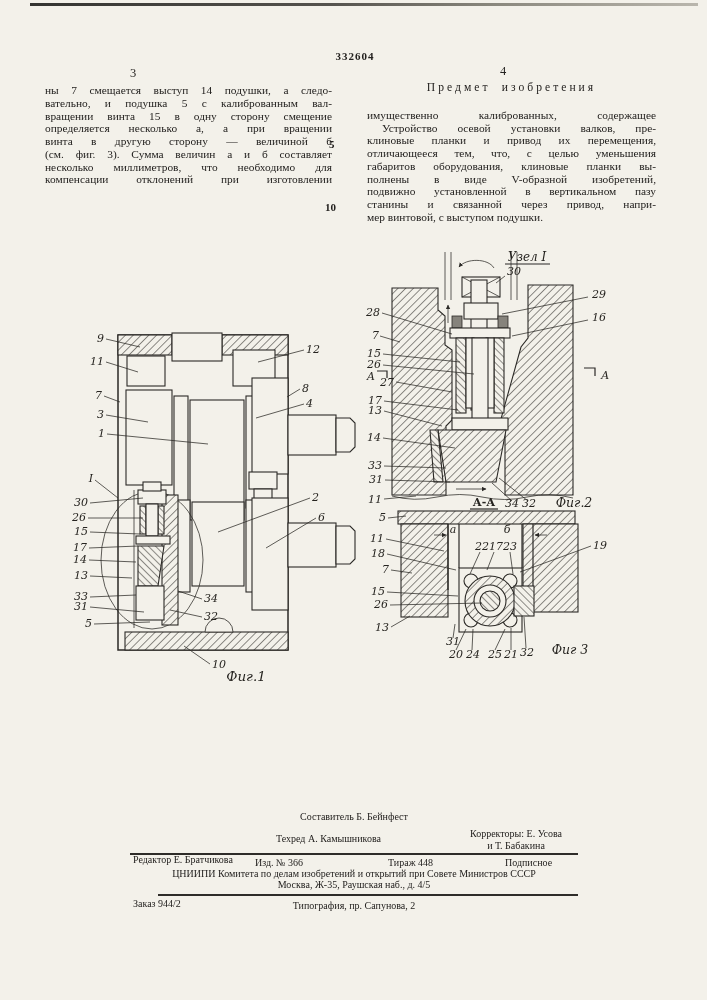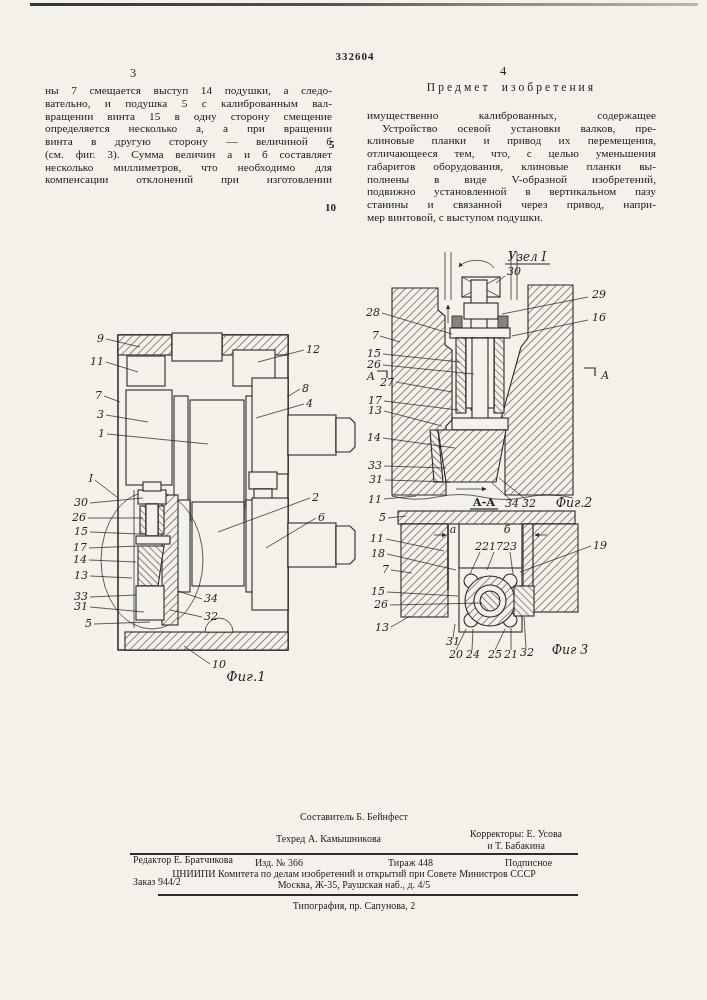--- a/index.html
+++ b/index.html
@@ -332,20 +332,20 @@
 </svg>
 
 <div class="abs imp impc" style="left:130px;top:811px;width:448px;">Составитель Б. Бейнфест</div>
 <div class="abs imp" style="left:133px;top:814px;margin-top:40px;">Редактор Е. Братчикова</div>
 <div class="abs imp" style="left:276px;top:833px;">Техред А. Камышникова</div>
 <div class="abs imp impc" style="left:455px;top:828px;width:122px;">
   <div>Корректоры: Е. Усова</div>
   <div>и Т. Бабакина</div>
 </div>
 <div class="abs rule" style="left:130px;top:853px;width:448px;height:2px;"></div>
-<div class="abs imp" style="left:133px;top:876px;text-align:center;">Заказ 944/2</div>
+<div class="abs imp" style="left:133px;top:898px;text-align:center;">Заказ 944/2</div>
 <div class="abs imp" style="left:255px;top:857px;">Изд. № 366</div>
 <div class="abs imp" style="left:388px;top:857px;">Тираж 448</div>
 <div class="abs imp" style="left:505px;top:857px;">Подписное</div>
 <div class="abs imp impc" style="left:130px;top:868px;width:448px;">ЦНИИПИ Комитета по делам изобретений и открытий при Совете Министров СССР</div>
 <div class="abs imp impc" style="left:130px;top:879px;width:448px;">Москва, Ж-35, Раушская наб., д. 4/5</div>
 <div class="abs rule" style="left:158px;top:894px;width:420px;height:1.5px;"></div>
 <div class="abs imp impc" style="left:130px;top:900px;width:448px;">Типография, пр. Сапунова, 2</div>
 
 </body></html>

